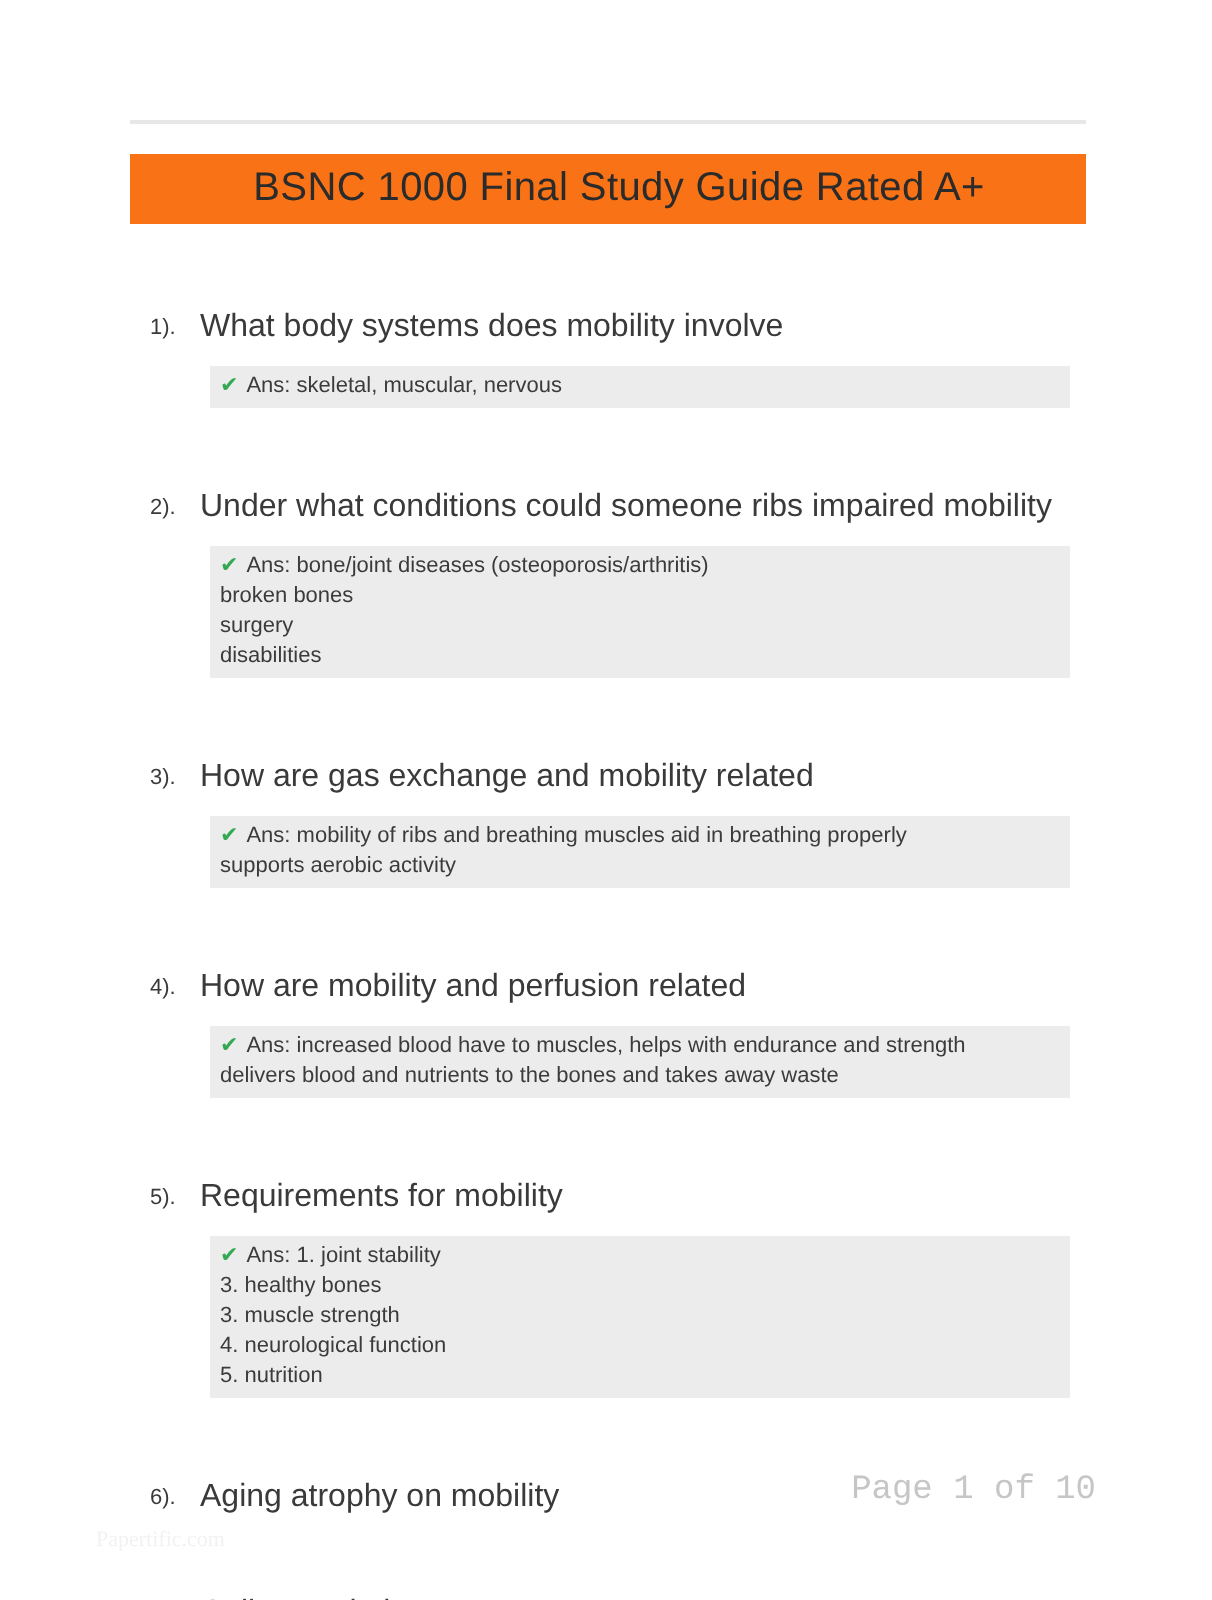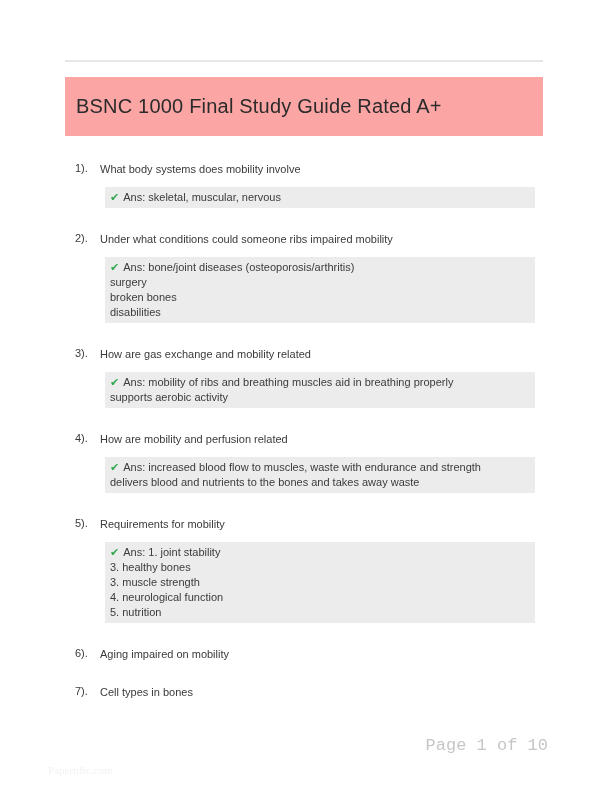--- a/index.html
+++ b/index.html
@@ -18,26 +18,27 @@
     top: 0;
     width: 478px;
   }
   .top-rule {
     margin-top: 60px;
     height: 2px;
     background: #e7e7e8;
   }
   .title-block {
     margin-top: 15px;
-    height: 59px;
-    background: #fca5a5;
+    height: 35px;
+    background: #f97316;
     display: flex;
     align-items: center;
     padding-left: 11px;
     box-sizing: border-box;
+    justify-content: center;
   }
   .title-block h1 {
     margin: 0;
     font-size: 20px;
     font-weight: 400;
     color: #2b2b2b;
     letter-spacing: 0.2px;
     white-space: nowrap;
   }
   .qa-list { margin-top: 26px; padding-left: 10px; }
@@ -49,22 +50,23 @@
     margin-bottom: 11px;
   }
   .q-num {
     flex: 0 0 25px;
     font-size: 11px;
     color: #3a3a3a;
     position: relative;
     top: -1px;
   }
   .q-text {
-    font-size: 11px;
+    font-size: 16px;
     color: #3a3a3a;
+    margin-top: 19px;
   }
   .a-box {
     margin-left: 30px;
     width: 430px;
     box-sizing: border-box;
     background: #ececec;
     padding: 3px 8px 3px 5px;
   }
   .a-line {
     font-size: 11px;
@@ -115,22 +117,22 @@
           </div>
   </div>
 
   <div class="qa">
     <div class="q-row">
       <span class="q-num">2).</span>
       <span class="q-text">Under what conditions could someone ribs impaired mobility</span>
     </div>
     <div class="a-box">
             <div class="a-line"><span class="check" style="color: rgb(52, 168, 83);">✔</span><span>Ans: bone/joint diseases (osteoporosis/arthritis)</span></div>
+            <div class="a-line">broken bones</div>
             <div class="a-line">surgery</div>
-            <div class="a-line">broken bones</div>
             <div class="a-line">disabilities</div>
           </div>
   </div>
 
   <div class="qa">
     <div class="q-row">
       <span class="q-num">3).</span>
       <span class="q-text">How are gas exchange and mobility related</span>
     </div>
     <div class="a-box">
@@ -138,21 +140,21 @@
             <div class="a-line">supports aerobic activity</div>
           </div>
   </div>
 
   <div class="qa">
     <div class="q-row">
       <span class="q-num">4).</span>
       <span class="q-text">How are mobility and perfusion related</span>
     </div>
     <div class="a-box">
-            <div class="a-line"><span class="check" style="color: rgb(52, 168, 83);">✔</span><span>Ans: increased blood flow to muscles, waste with endurance and strength</span></div>
+            <div class="a-line"><span class="check" style="color: rgb(52, 168, 83);">✔</span><span>Ans: increased blood have to muscles, helps with endurance and strength</span></div>
             <div class="a-line">delivers blood and nutrients to the bones and takes away waste</div>
           </div>
   </div>
 
   <div class="qa">
     <div class="q-row">
       <span class="q-num">5).</span>
       <span class="q-text">Requirements for mobility</span>
     </div>
     <div class="a-box">
@@ -160,21 +162,21 @@
             <div class="a-line">3. healthy bones</div>
             <div class="a-line">3. muscle strength</div>
             <div class="a-line">4. neurological function</div>
             <div class="a-line">5. nutrition</div>
           </div>
   </div>
 
   <div class="qa">
     <div class="q-row">
       <span class="q-num">6).</span>
-      <span class="q-text">Aging impaired on mobility</span>
+      <span class="q-text">Aging atrophy on mobility</span>
     </div>
   </div>
 
   <div class="qa">
     <div class="q-row">
       <span class="q-num">7).</span>
       <span class="q-text">Cell types in bones</span>
     </div>
 
   </div>

